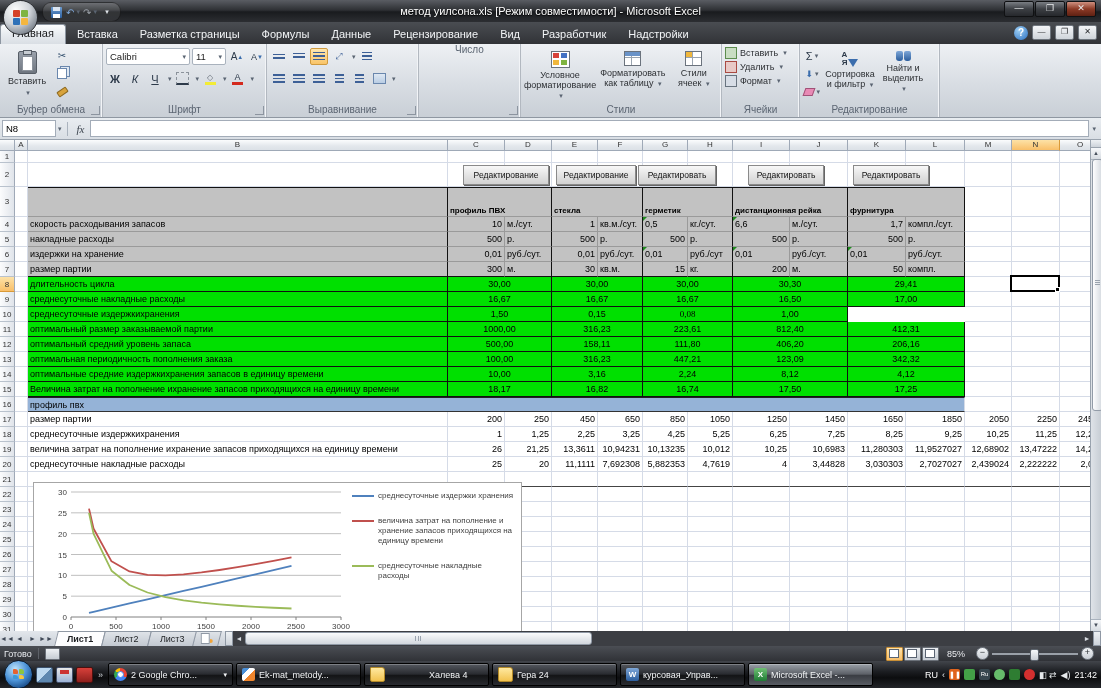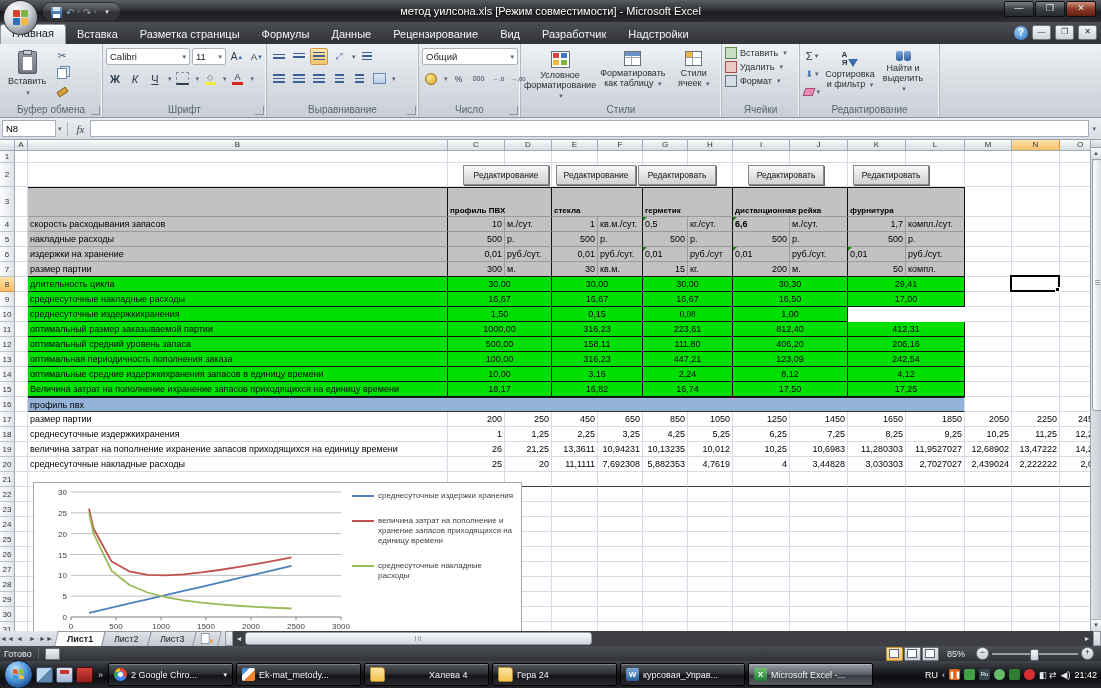--- a/index.html
+++ b/index.html
@@ -287,38 +287,20 @@
             <span style="width:11px;height:9px;border:1px solid #6a87ad;background:linear-gradient(#dfe8f2,#b9cde4)"></span>
           </span>
           <span class="dd">▾</span>
       </div>
     </div>
     <div class="glabel">Выравнивание</div>
     <span class="launch"></span>
   </div>
 
   <div class="group" style="width:102px">
-    <div class="gbody" style="flex-direction:column;align-items:flex-start;gap:3px">
-      <div class="ctrl-row">
-        <span class="sel" style="width:88px;justify-content:space-between">
-            <span>Общий</span>
-            <span class="dd">▾</span>
-          </span>
-      </div>
-      <div class="ctrl-row">
-        <span class="sico">
-            <span style="width:10px;height:10px;border-radius:50%;background:radial-gradient(circle at 35% 30%,#fbe98c,#d9a62c);border:1px solid #97701c"></span>
-          </span>
-          <span class="dd">▾</span>
-        <span class="sico" style="font-size:9px;color:#2d3a4a">%</span>
-        <span class="sico" style="font-size:7px;color:#2d3a4a">000</span>
-        <span class="sico" style="font-size:6px;color:#2d3a4a">←,0</span>
-        <span class="sico" style="font-size:6px;color:#2d3a4a">→,00</span>
-      </div>
-    </div>
     <div class="glabel">Число</div>
     <span class="launch"></span>
   </div>
 
   <div class="group" style="width:201px">
     <div class="gbody" style="justify-content:space-around">
       <div class="bigbtn" style="width:70px">
         <span style="width:17px;height:15px;border:1px solid #6b737d;background:
           linear-gradient(#d8433b,#d8433b) 1px 1px/6px 5px no-repeat,
           linear-gradient(#4472c4,#4472c4) 9px 1px/6px 5px no-repeat,
@@ -480,21 +462,21 @@
         <div class="srow" style="height: 15px;">
           <div class="rh" style="line-height: 15px;">4</div>
           <div class="c " style="width: 13px;"></div>
           <div class="c gray bR" style="width: 420px;">скорость расходывания запасов</div>
           <div class="c gray right" style="width: 57px;">10</div>
           <div class="c gray bR" style="width: 47px;">м./сут.</div>
           <div class="c gray right" style="width: 46px;">1</div>
           <div class="c gray bR" style="width: 45px;">кв.м./сут.</div>
           <div class="c gray" style="width: 45px;">0,5<i class="tri"></i></div>
           <div class="c gray bR" style="width: 45px;">кг./сут.</div>
-          <div class="c gray" style="width: 57px; font-weight: bold;">6,6<i class="tri"></i></div>
+          <div class="c gray" style="width: 57px;">6,6<i class="tri"></i></div>
           <div class="c gray bR" style="width: 58px;">м./сут.</div>
           <div class="c gray right" style="width: 58px;">1,7</div>
           <div class="c gray bR" style="width: 59px;">компл./сут.</div>
           <div class="c " style="width: 47px;"></div>
           <div class="c " style="width: 48px;"></div>
           <div class="c " style="width: 41px;"></div>
         </div>
         <div class="srow" style="height: 15px;">
           <div class="rh" style="line-height: 15px;">5</div>
           <div class="c " style="width: 13px;"></div>
@@ -615,21 +597,21 @@
           <div class="c " style="width: 41px;"></div>
         </div>
         <div class="srow" style="height: 15px;">
           <div class="rh" style="line-height: 15px;">13</div>
           <div class="c " style="width: 13px;"></div>
           <div class="c green bR" style="width: 420px;">оптимальная периодичность пополнения заказа</div>
           <div class="c green bR center" style="width: 104px;">100,00</div>
           <div class="c green bR center" style="width: 91px;">316,23</div>
           <div class="c green bR center" style="width: 90px;">447,21</div>
           <div class="c green bR center" style="width: 115px;">123,09</div>
-          <div class="c green bR center" style="width: 117px;">242,54</div>
+          <div class="c green bR center" style="width: 117px;">342,32</div>
           <div class="c " style="width: 47px;"></div>
           <div class="c " style="width: 48px;"></div>
           <div class="c " style="width: 41px;"></div>
         </div>
         <div class="srow" style="height: 15px;">
           <div class="rh" style="line-height: 15px;">14</div>
           <div class="c " style="width: 13px;"></div>
           <div class="c green bR" style="width: 420px;">оптимальные средние издержкихранения запасов в единицу времени</div>
           <div class="c green bR center" style="width: 104px;">10,00</div>
           <div class="c green bR center" style="width: 91px;">3,16</div>

